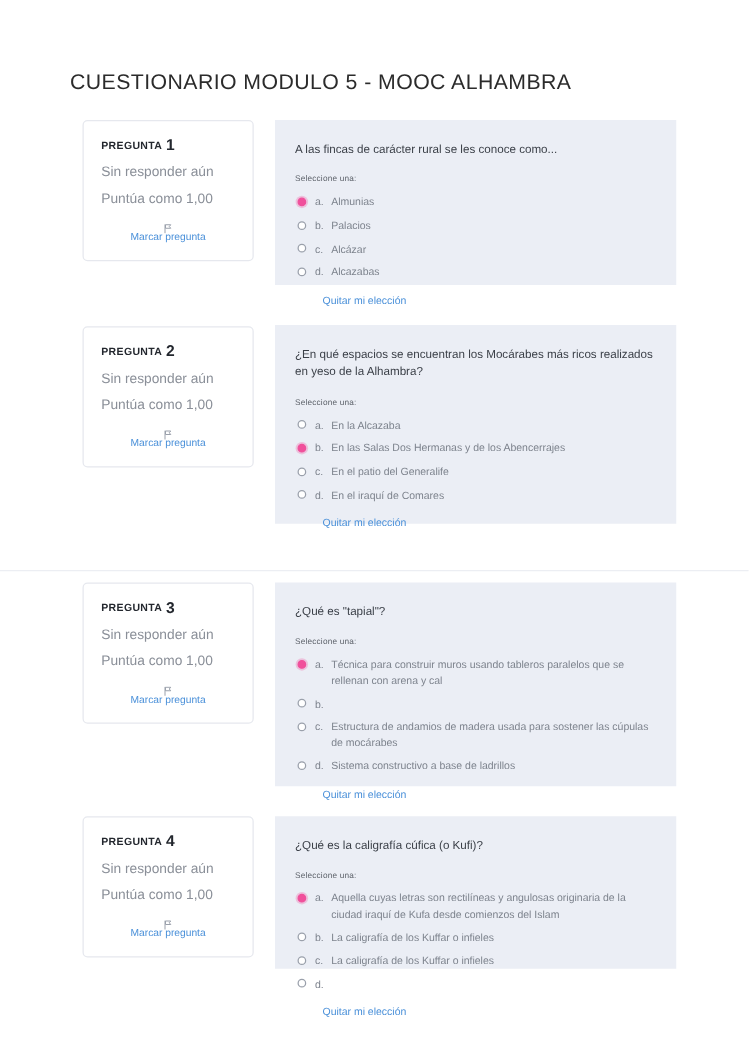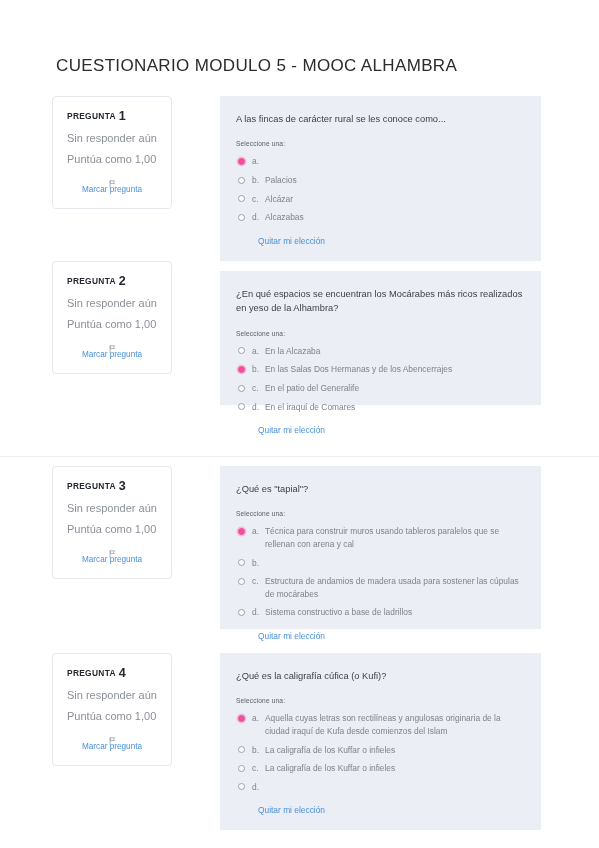--- a/index.html
+++ b/index.html
@@ -38,22 +38,22 @@
 
   
   .q-row {
     position: absolute;
     left: 0;
     width: 599px;
   }
 
   .info-box {
     position: absolute;
-    left: 52px;
-    width: 120px;
+    left: 66px;
+    width: 137px;
     background: #ffffff;
     border: 1px solid #e6e8ee;
     border-radius: 4px;
     box-sizing: border-box;
     padding: 13px 14px 14px 14px;
   }
   .info-head {
     font-size: 8.4px;
     font-weight: bold;
     letter-spacing: 0.3px;
@@ -185,24 +185,25 @@
         <div class="info-line">Sin responder aún</div>
         <div class="info-line">Puntúa como 1,00</div>
         <div class="flag-row">
           <span class="flag-icon"><svg viewBox="0 0 7 8" width="7" height="8" xmlns="http://www.w3.org/2000/svg">
               <path d="M1 0.5 L1 7.6" stroke="#9aa0ab" stroke-width="0.8" fill="none"></path>
               <path d="M1.4 0.8 L5.6 0.8 L4.4 2.2 L5.6 3.6 L1.4 3.6 Z" fill="none" stroke="#9aa0ab" stroke-width="0.8"></path>
             </svg></span>
           <a class="flag-link" href="#">Marcar pregunta</a>
         </div>
       </div>
-      <div class="answer-box" style="top: 96px; height: 165px;"><div class="q-text">A las fincas de carácter rural se les conoce como...</div><div class="select-label">Seleccione una:</div><ul class="opt-list">
+      <div class="answer-box" style="top: 96px; height: 132px;"><div class="q-text">A las fincas de carácter rural se les conoce como...</div><div class="select-label">Seleccione una:</div><ul class="opt-list">
           <li class="opt">
             <span class="radio checked"></span>
             <span class="opt-letter">a.</span>
+            <span class="opt-text">Almunias</span>
           </li>
           <li class="opt">
             <span class="radio"></span>
             <span class="opt-letter">b.</span>
             <span class="opt-text">Palacios</span>
           </li>
           <li class="opt">
             <span class="radio"></span>
             <span class="opt-letter">c.</span>
             <span class="opt-text">Alcázar</span>
@@ -220,21 +221,21 @@
         <div class="info-line">Sin responder aún</div>
         <div class="info-line">Puntúa como 1,00</div>
         <div class="flag-row">
           <span class="flag-icon"><svg viewBox="0 0 7 8" width="7" height="8" xmlns="http://www.w3.org/2000/svg">
               <path d="M1 0.5 L1 7.6" stroke="#9aa0ab" stroke-width="0.8" fill="none"></path>
               <path d="M1.4 0.8 L5.6 0.8 L4.4 2.2 L5.6 3.6 L1.4 3.6 Z" fill="none" stroke="#9aa0ab" stroke-width="0.8"></path>
             </svg></span>
           <a class="flag-link" href="#">Marcar pregunta</a>
         </div>
       </div>
-      <div class="answer-box" style="top: 271px; height: 134px;"><div class="q-text">¿En qué espacios se encuentran los Mocárabes más ricos realizados en yeso de la Alhambra?</div><div class="select-label">Seleccione una:</div><ul class="opt-list">
+      <div class="answer-box" style="top: 260px; height: 159px;"><div class="q-text">¿En qué espacios se encuentran los Mocárabes más ricos realizados en yeso de la Alhambra?</div><div class="select-label">Seleccione una:</div><ul class="opt-list">
           <li class="opt">
             <span class="radio"></span>
             <span class="opt-letter">a.</span>
             <span class="opt-text">En la Alcazaba</span>
           </li>
           <li class="opt">
             <span class="radio checked"></span>
             <span class="opt-letter">b.</span>
             <span class="opt-text">En las Salas Dos Hermanas y de los Abencerrajes</span>
           </li>
@@ -291,21 +292,21 @@
         <div class="info-line">Sin responder aún</div>
         <div class="info-line">Puntúa como 1,00</div>
         <div class="flag-row">
           <span class="flag-icon"><svg viewBox="0 0 7 8" width="7" height="8" xmlns="http://www.w3.org/2000/svg">
               <path d="M1 0.5 L1 7.6" stroke="#9aa0ab" stroke-width="0.8" fill="none"></path>
               <path d="M1.4 0.8 L5.6 0.8 L4.4 2.2 L5.6 3.6 L1.4 3.6 Z" fill="none" stroke="#9aa0ab" stroke-width="0.8"></path>
             </svg></span>
           <a class="flag-link" href="#">Marcar pregunta</a>
         </div>
       </div>
-      <div class="answer-box" style="top: 653px; height: 177px;"><div class="q-text">¿Qué es la caligrafía cúfica (o Kufi)?</div><div class="select-label">Seleccione una:</div><ul class="opt-list">
+      <div class="answer-box" style="top: 653px; height: 122px;"><div class="q-text">¿Qué es la caligrafía cúfica (o Kufi)?</div><div class="select-label">Seleccione una:</div><ul class="opt-list">
           <li class="opt">
             <span class="radio checked"></span>
             <span class="opt-letter">a.</span>
             <span class="opt-text">Aquella cuyas letras son rectilíneas y angulosas originaria de la ciudad iraquí de Kufa desde comienzos del Islam</span>
           </li>
           <li class="opt">
             <span class="radio"></span>
             <span class="opt-letter">b.</span>
             <span class="opt-text">La caligrafía de los Kuffar o infieles</span>
           </li>

